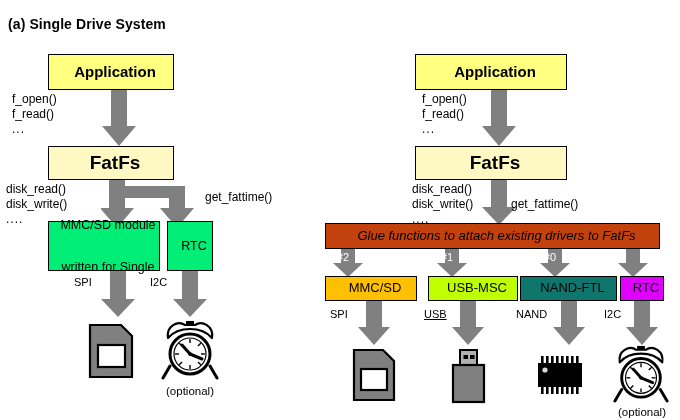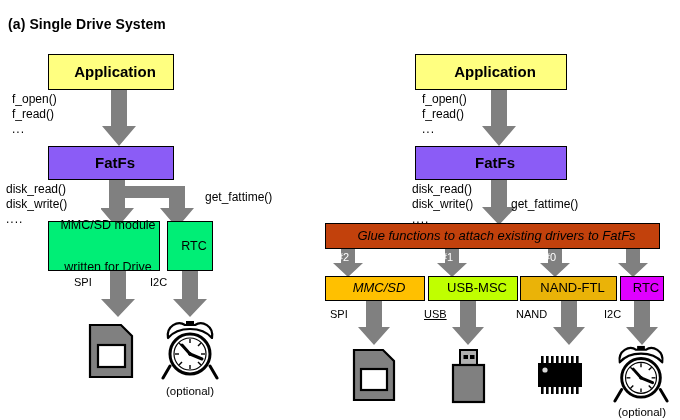--- a/index.html
+++ b/index.html
@@ -17,26 +17,26 @@
   }
 
   
   .box{
     border:1.5px solid #000;
     display:flex;align-items:center;justify-content:center;
     text-align:center;line-height:1.12;padding-left:8px;
   }
   .box.bold{font-weight:bold;}
   .box-app{background:#ffff80;font-size:15px;}
-  .box-fatfs{background:#8b5cf6;font-size:15px;}
+  .box-fatfs{background:#fef9c3;font-size:19px;}
   .box-green{background:#00ee76;font-size:12.5px;}
   .box-glue{background:#c2410c;font-size:13px;font-style:italic;}
   .box-mmc{background:#ffc000;font-size:13px;}
   .box-usb{background:#c0ff00;font-size:13px;}
-  .box-nand{background:#eab308;font-size:13px;}
+  .box-nand{background:#0f766e;font-size:13px;}
   .box-rtc2{background:#e000ff;font-size:13px;}
 
   
   .calls{font-size:12px;line-height:15px;white-space:nowrap;}
   .calls .dots{letter-spacing:1px;}
   .bus{font-size:11px;white-space:nowrap;}
   .drv{font-size:11px;color:#ffffff;font-weight:normal;white-space:nowrap;}
   .optional{font-size:11.5px;white-space:nowrap;text-align:center;}
 
   
@@ -79,21 +79,21 @@
   </div>
   <div class="abs calls" style="left:6px;top:174px;">
     <div>disk_read()</div>
     <div>disk_write()</div>
     <div class="dots">....</div>
   </div>
   <div class="abs calls" style="left:205px;top:182px;">get_fattime()</div>
 
   <div class="abs box box-green" style="left:48px;top:213px;width:112px;height:50px;flex-direction:column;gap:28px;">
     <span>MMC/SD module</span>
-    <span>written for Drive</span>
+    <span>written for Single</span>
   </div>
 
   <div class="abs box box-green" style="left:167px;top:213px;width:46px;height:50px;">RTC</div>
 
   <div class="arrow" style="left:101px;top:263px;">
     <svg width="34" height="46" viewBox="0 0 34 46">
       <polygon points="9,0 25,0 25,28 34,28 17,46 0,28 9,28" fill="#808080"></polygon>
     </svg>
   </div>
   <div class="abs bus" style="left:74px;top:268px;">SPI</div>
@@ -193,21 +193,21 @@
     </svg>
   </div>
   <div class="abs drv" style="left:544px;top:243px;">#0</div>
 
   <div class="arrow" style="left:618px;top:241px;">
     <svg width="30" height="28" viewBox="0 0 30 28">
       <polygon points="8,0 22,0 22,14 30,14 15,28 0,14 8,14" fill="#808080"></polygon>
     </svg>
   </div>
 
-  <div class="abs box box-mmc" style="left:325px;top:268px;width:100px;height:25px;font-style:italic;">MMC/SD</div>
+  <div class="abs box box-mmc" style="left:325px;top:268px;width:92px;height:25px;">MMC/SD</div>
   <div class="abs box box-usb" style="left:428px;top:268px;width:90px;height:25px;">USB-MSC</div>
   <div class="abs box box-nand" style="left:520px;top:268px;width:97px;height:25px;">NAND-FTL</div>
   <div class="abs box box-rtc2" style="left:620px;top:268px;width:44px;height:25px;">RTC</div>
 
   <div class="arrow" style="left:358px;top:293px;">
     <svg width="32" height="44" viewBox="0 0 32 44">
       <polygon points="8,0 24,0 24,26 32,26 16,44 0,26 8,26" fill="#808080"></polygon>
     </svg>
   </div>
   <div class="abs bus" style="left:330px;top:300px;">SPI</div>

